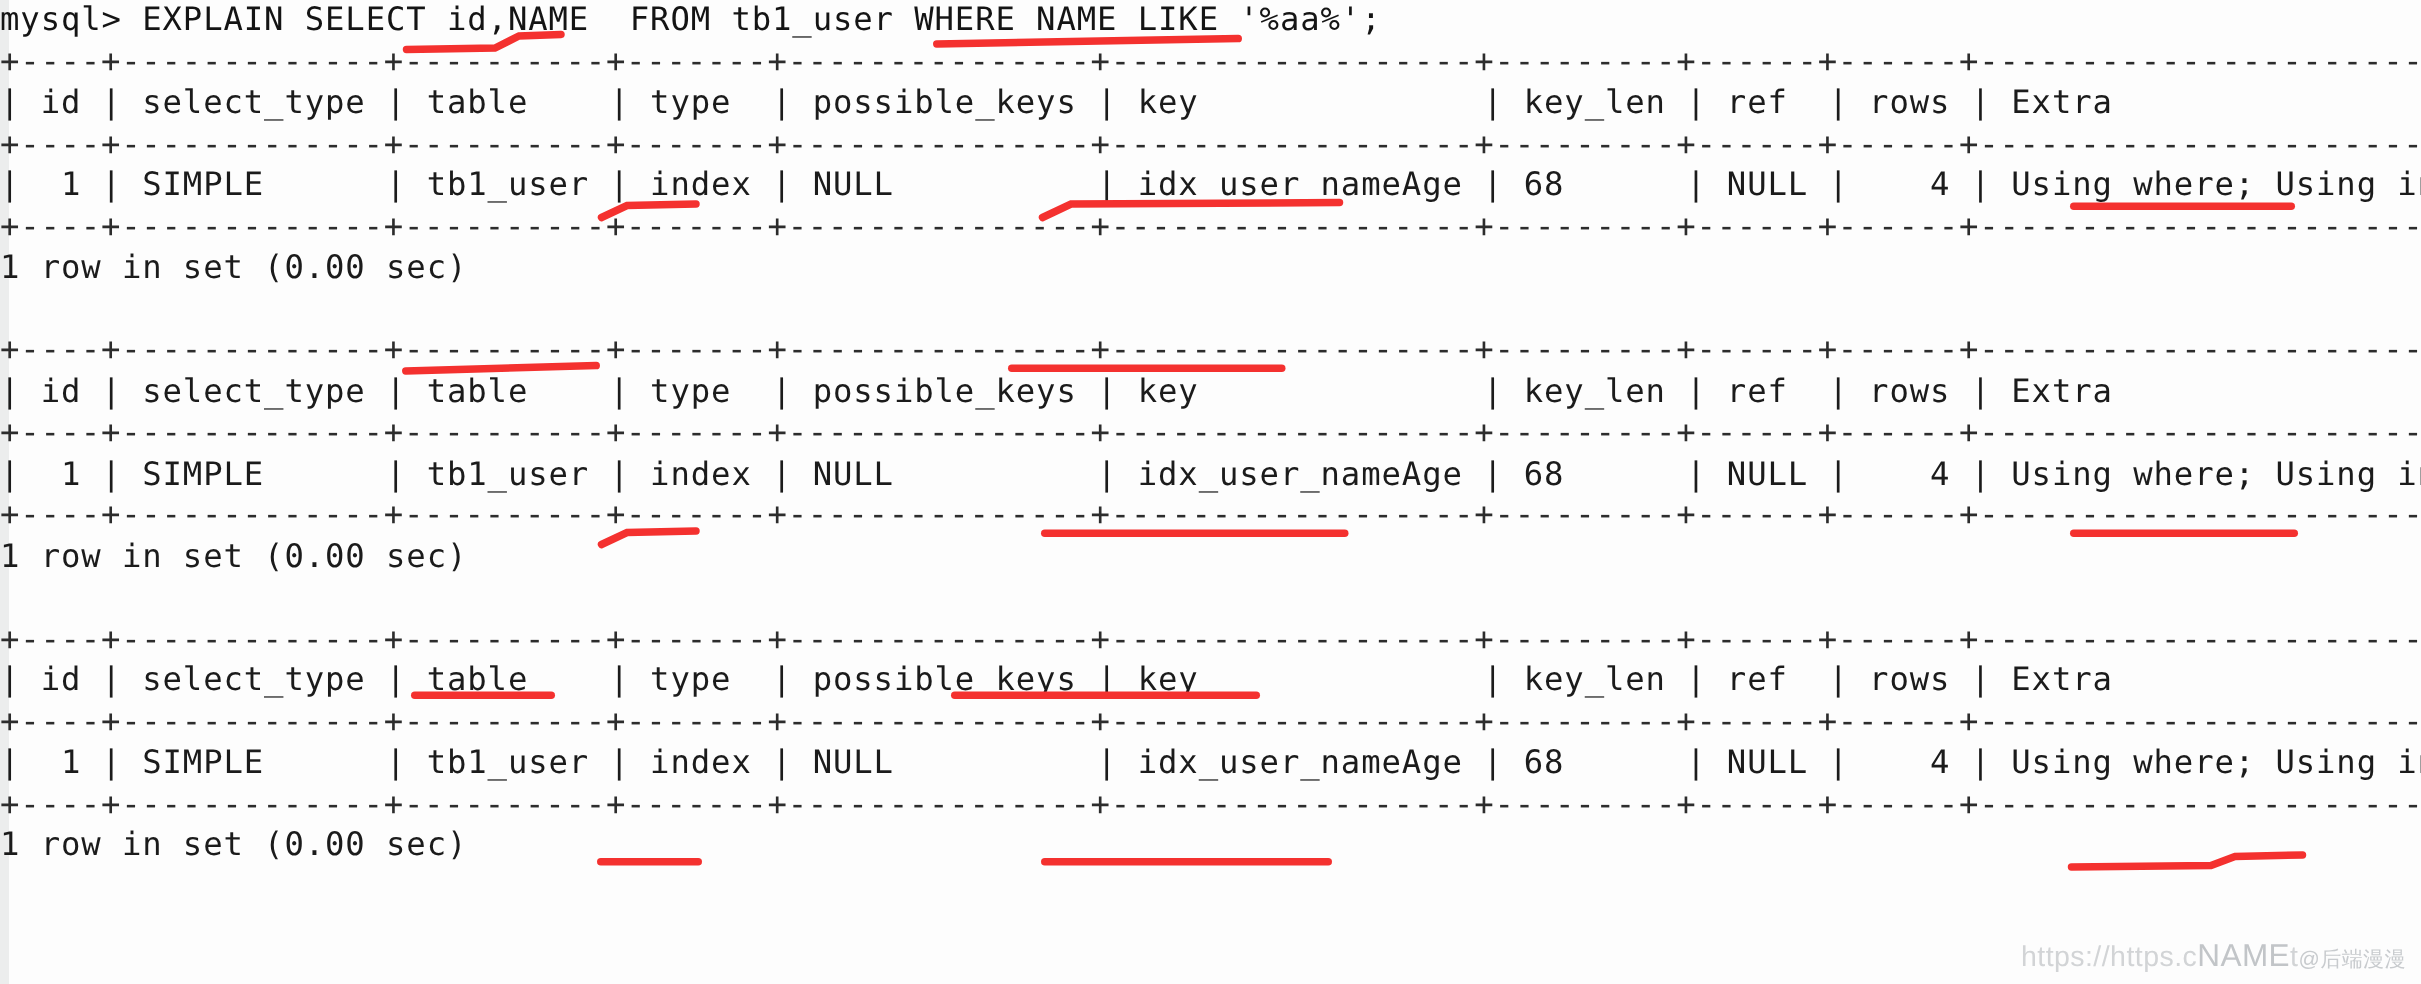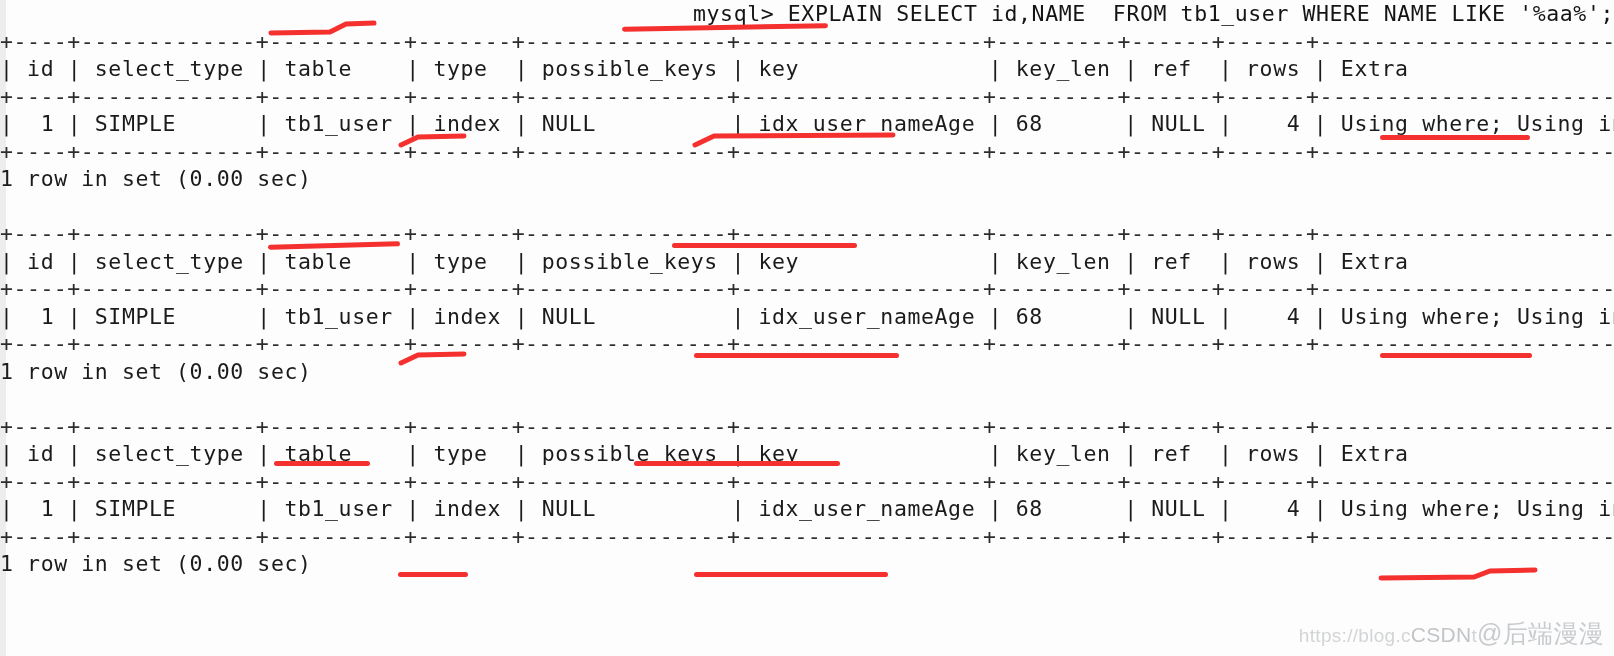--- a/index.html
+++ b/index.html
@@ -58,21 +58,20 @@
     color: #2c2c2c;
     letter-spacing: 0.52px;
   }
 
   pre.line.blank {
     color: transparent;
   }
 
   pre.line.prompt {
     color: #141414;
-    text-align: right;
   }
 
   
   .mark {
     position: absolute;
     background: #f4312f;
     border-radius: 3px;
     z-index: 5;
     pointer-events: none;
   }
@@ -100,21 +99,21 @@
     color: #d2d4d6;
     white-space: nowrap;
     letter-spacing: 0.3px;
   }
   .watermark .wm-strong {
     color: #c2c5c8;
     font-size: 21px;
   }
   .watermark .wm-cn {
     color: #c8cbce;
-    font-size: 25px;
+    font-size: 14px;
   }
 </style>
 </head>
 <body>
 
 <div id="terminal">
 
   <div class="left-gutter"></div>
 
   <div class="console">
@@ -179,16 +178,16 @@
 
   <div class="mark flat" style="left:398px; top:572px; width:70px;"></div>
 
   <div class="mark flat" style="left:694px; top:572px; width:194px;"></div>
 
   <svg class="mark-curve" style="left:1378px; top:564px;" width="160" height="20" viewBox="0 0 160 20">
     <path d="M3,14 L96,13 L112,7 L157,6" fill="none" stroke="#f4312f" stroke-width="5" stroke-linecap="round"></path>
   </svg>
 
   <div class="watermark">
-    <span>https://blog.c</span><span class="wm-strong">CSDN</span><span>t</span><span class="wm-cn">@后端漫漫</span>
+    <span>https://https.c</span><span class="wm-strong">NAME</span><span>t</span><span class="wm-cn">@后端漫漫</span>
   </div>
 
 </div>
 
 </body></html>

